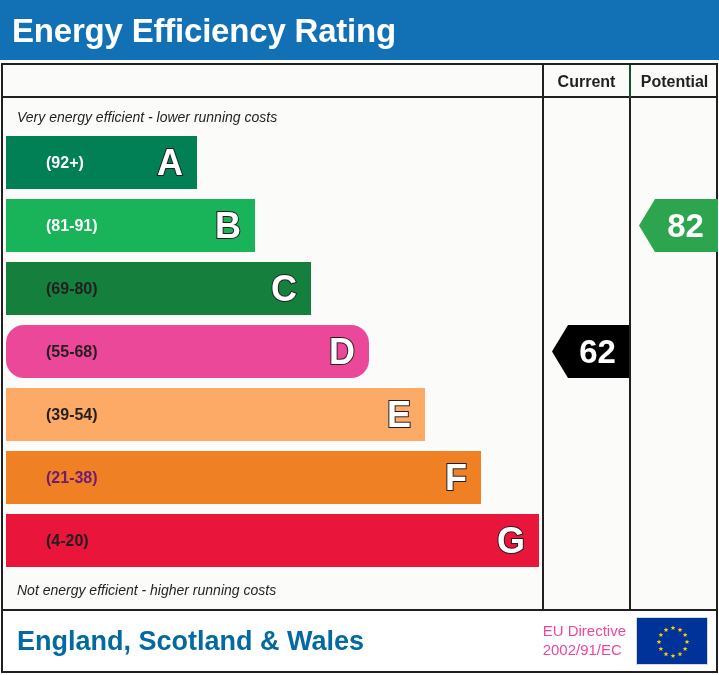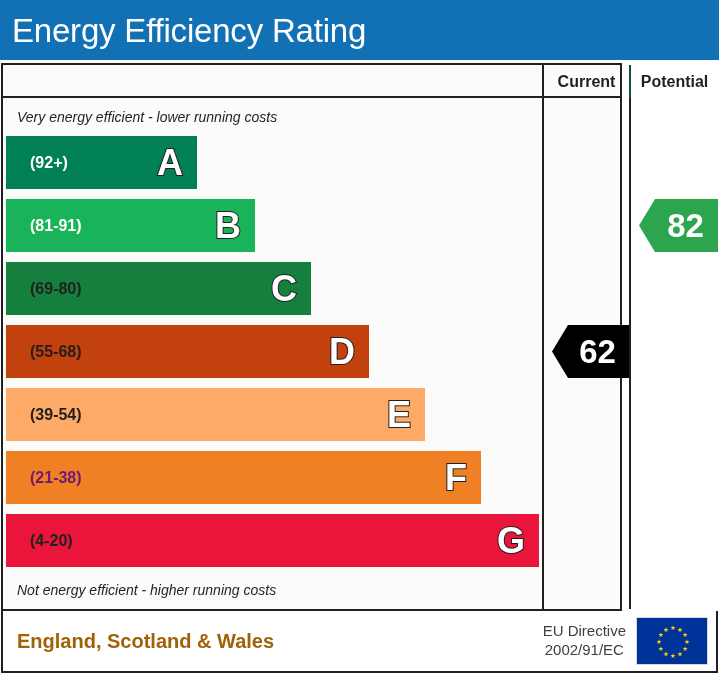--- a/index.html
+++ b/index.html
@@ -23,31 +23,31 @@
   .title-band {
     position:absolute;
     left:0; top:0;
     width:719px; height:60px;
     background:#1271B5;
     display:flex; align-items:center;
   }
   .title-text {
     color:#ffffff;
     font-size:33px;
-    font-weight:normal;
+    font-weight:bold;
     letter-spacing:-0.2px;
     padding-left:12px;
     line-height:1;
   }
 
   
   .table {
     position:absolute;
     left:1px; top:63px;
-    width:621px; height:548px;
+    width:717px; height:548px;
     border:2px solid #231f20;
     background:#fbfbf9;
   }
 
   
   .thead {
     position:absolute; left:0; top:0;
     width:100%; height:33px;
     border-bottom:2px solid #231f20;
   }
@@ -97,21 +97,21 @@
   }
   .bar {
     position:absolute;
     left:3px; top:0;
     height:53px;
     display:flex; align-items:center;
   }
   .bar-range {
     font-size:16px;
     font-weight:bold;
-    padding-left:24px;
+    padding-left:40px;
     white-space:nowrap;
   }
   .bar-letter {
     position:absolute;
     right:14px; top:50%;
     transform:translateY(-50%);
     font-size:36px;
     font-weight:bold;
     color:#ffffff;
     -webkit-text-stroke:2px #231f20;
@@ -139,29 +139,29 @@
     left:1px; top:611px;
     width:717px; height:62px;
     border:2px solid #231f20;
     border-top:none;
     background:#ffffff;
   }
   .footer-region {
     position:absolute;
     left:14px; top:50%;
     transform:translateY(-50%);
-    font-size:20px; font-weight:bold; color:#a16207;
+    font-size:27px; font-weight:bold; color:#0369a1;
     white-space:nowrap;
   }
   .footer-directive {
     position:absolute;
     right:90px; top:50%;
     transform:translateY(-50%);
-    text-align:center;
-    font-size:15px; color:#404040;
+    text-align:left;
+    font-size:15px; color:#ec4899;
     line-height:1.25;
   }
   .eu-flag {
     position:absolute;
     right:8px; top:50%;
     transform:translateY(-50%);
     width:72px; height:48px;
     background:#003399;
     border:1px solid #d8d8d8;
   }
@@ -204,21 +204,21 @@
               <span class="bar-letter">B</span>
             </div>
           </div>
           <div class="bar-row" style="top: 126px;">
             <div class="bar" style="width: 305px; background: #15803d;">
               <span class="bar-range" style="color: rgb(35, 31, 32);">(69-80)</span>
               <span class="bar-letter">C</span>
             </div>
           </div>
           <div class="bar-row" style="top: 189px;">
-            <div class="bar" style="width: 363px; background: #c2410c;">
+            <div class="bar" style="width: 363px; background: #ec4899; border-radius: 18px;">
               <span class="bar-range" style="color: rgb(35, 31, 32);">(55-68)</span>
               <span class="bar-letter">D</span>
             </div>
           </div>
           <div class="bar-row" style="top: 252px;">
             <div class="bar" style="width: 419px; background: rgb(252, 170, 101);">
               <span class="bar-range" style="color: rgb(35, 31, 32);">(39-54)</span>
               <span class="bar-letter">E</span>
             </div>
           </div>

